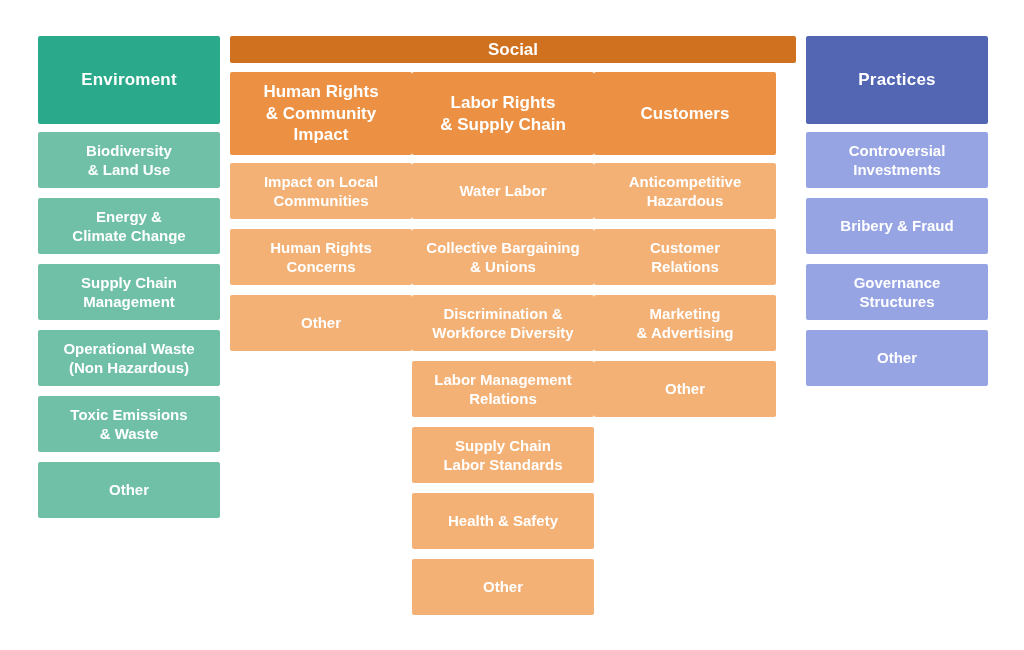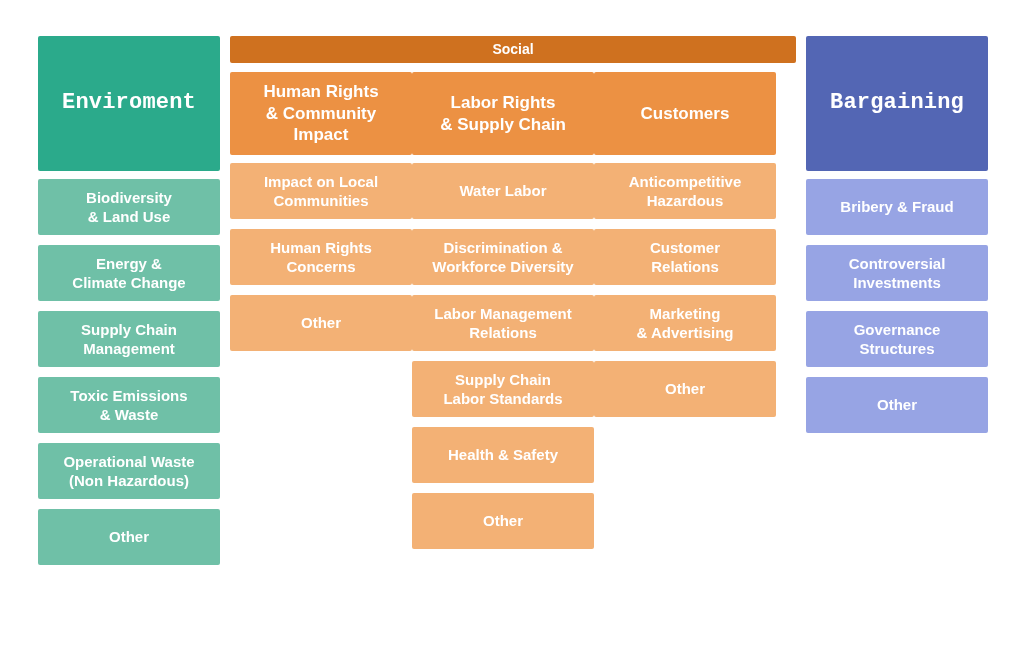--- a/index.html
+++ b/index.html
@@ -36,24 +36,23 @@
   .box{
     display:flex;
     align-items:center;
     justify-content:center;
     text-align:center;
     white-space:pre-line;
     border-radius:2px;
     line-height:1.28;
   }
   .header-box{
-    height:135px;
-    font-size:22px;
+    height:88px;
+    font-size:17px;
     letter-spacing:.2px;
-    font-family:Liberation Mono, monospace;
   }
   .env-header{background:var(--env-header);}
   .gov-header{background:var(--gov-header);}
   .items{
     display:flex;
     flex-direction:column;
     gap:10px;
     margin-top:8px;
   }
   .item{
@@ -65,21 +64,21 @@
   .gov-item{background:var(--gov-item);}
   .social-group{
     width:566px;
     flex:0 0 auto;
     display:flex;
     flex-direction:column;
   }
   .social-banner{
     height:27px;
     background:var(--social-banner);
-    font-size:14px;
+    font-size:17px;
   }
   .social-cols{
     display:flex;
     margin-top:9px;
   }
   .social-col{
     width:182px;
     display:flex;
     flex-direction:column;
   }
@@ -96,24 +95,24 @@
 
   <div class="col">
     <div class="box header-box env-header">Enviroment</div>
     <div class="items">
       <div class="box item env-item">Biodiversity
 &amp; Land Use</div>
       <div class="box item env-item">Energy &amp;
 Climate Change</div>
       <div class="box item env-item">Supply Chain
 Management</div>
+      <div class="box item env-item">Operational Waste
+(Non Hazardous)</div>
       <div class="box item env-item">Toxic Emissions
 &amp; Waste</div>
-      <div class="box item env-item">Operational Waste
-(Non Hazardous)</div>
       <div class="box item env-item">Other</div>
     </div>
   </div>
 
   <div class="social-group">
     <div class="box social-banner">Social</div>
     <div class="social-cols">
 
       <div class="social-col">
         <div class="box social-subheader">Human Rights
@@ -126,20 +125,22 @@
 Concerns</div>
           <div class="box item social-item">Other</div>
         </div>
       </div>
 
       <div class="social-col">
         <div class="box social-subheader">Labor Rights
 &amp; Supply Chain</div>
         <div class="items">
           <div class="box item social-item">Water Labor</div>
+          <div class="box item social-item">Collective Bargaining
+&amp; Unions</div>
           <div class="box item social-item">Discrimination &amp;
 Workforce Diversity</div>
           <div class="box item social-item">Labor Management
 Relations</div>
           <div class="box item social-item">Supply Chain
 Labor Standards</div>
           <div class="box item social-item">Health &amp; Safety</div>
           <div class="box item social-item">Other</div>
         </div>
       </div>
@@ -154,24 +155,24 @@
           <div class="box item social-item">Marketing
 &amp; Advertising</div>
           <div class="box item social-item">Other</div>
         </div>
       </div>
 
     </div>
   </div>
 
   <div class="col">
-    <div class="box header-box gov-header">Bargaining</div>
+    <div class="box header-box gov-header">Practices</div>
     <div class="items">
-      <div class="box item gov-item">Bribery &amp; Fraud</div>
       <div class="box item gov-item">Controversial
 Investments</div>
+      <div class="box item gov-item">Bribery &amp; Fraud</div>
       <div class="box item gov-item">Governance
 Structures</div>
       <div class="box item gov-item">Other</div>
     </div>
   </div>
 
 </div>
 
 </body></html>

